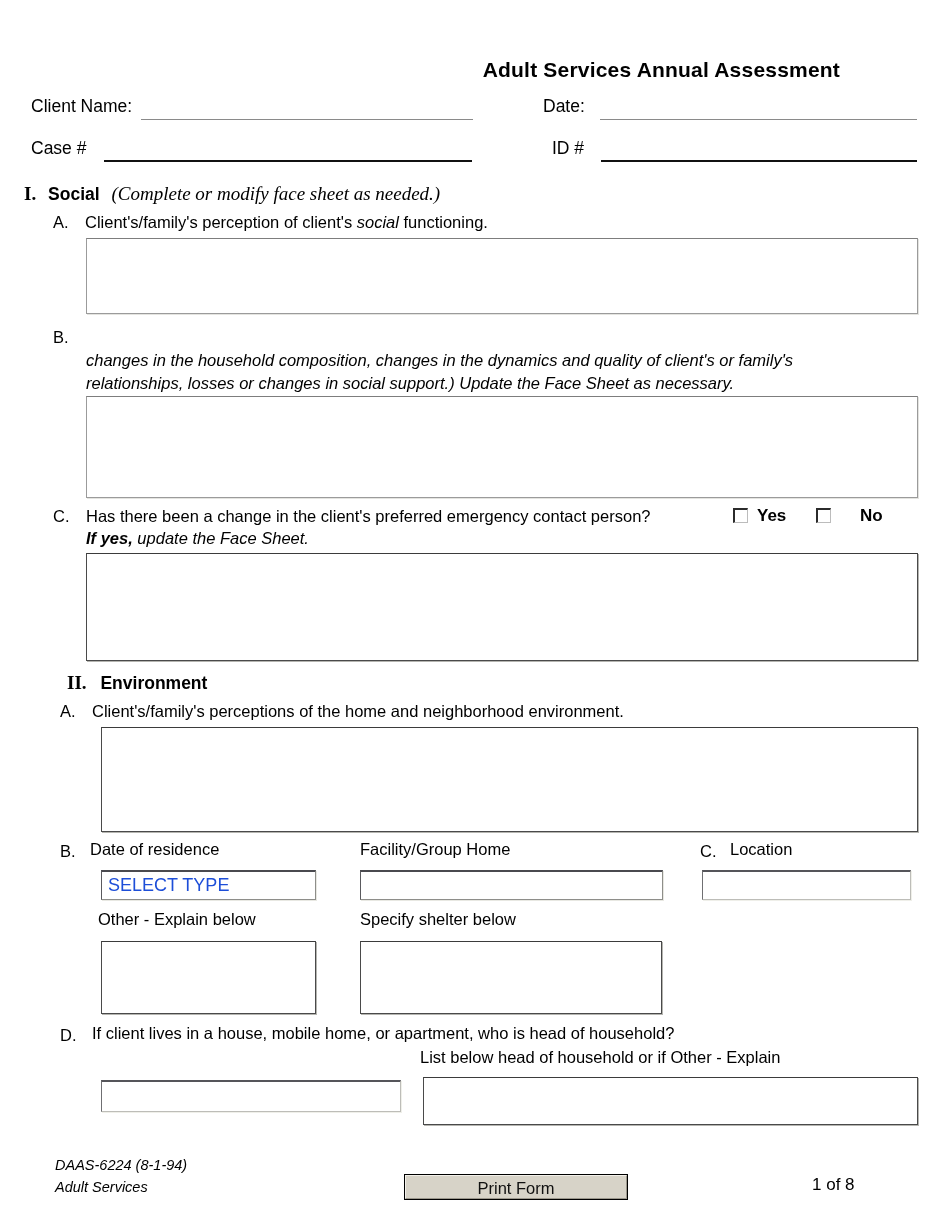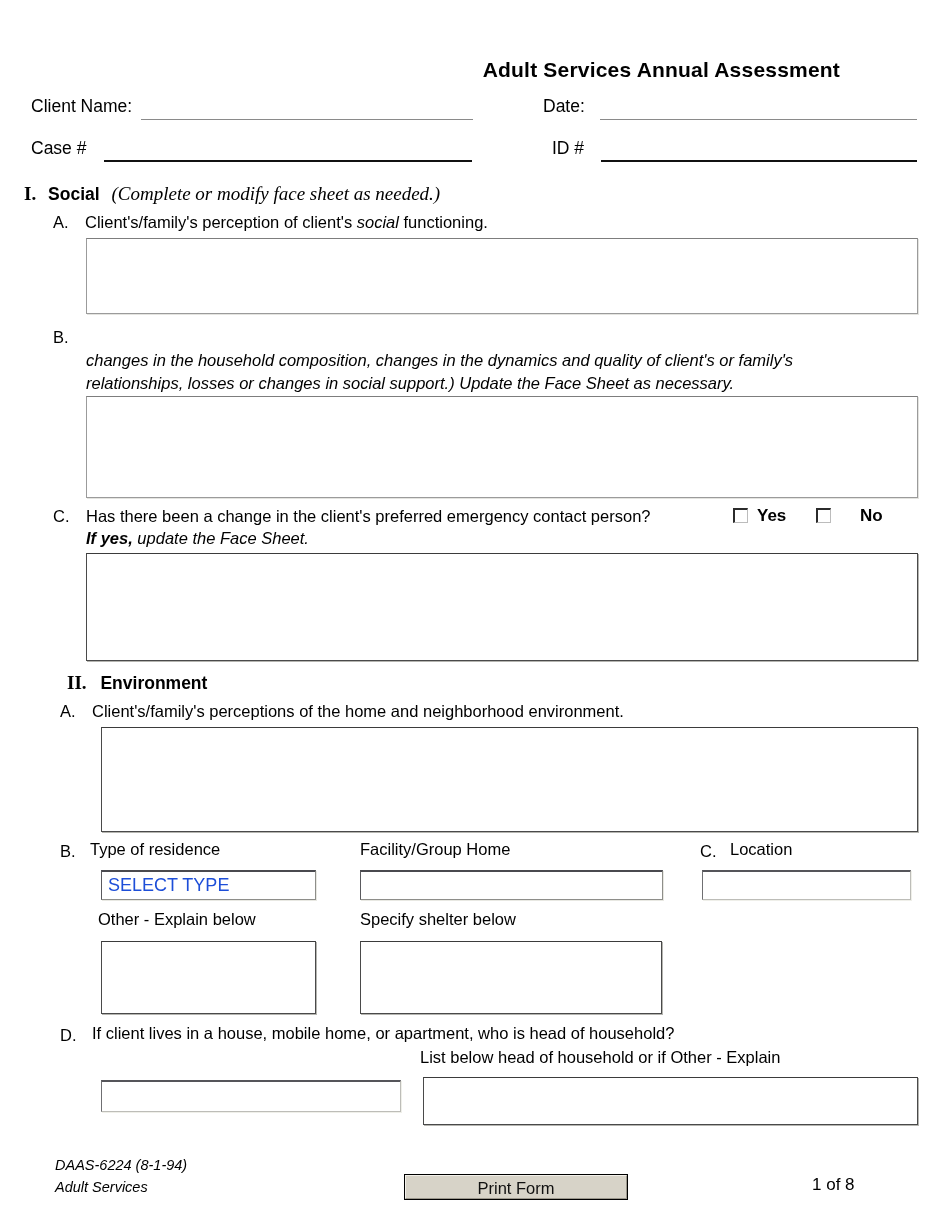--- a/index.html
+++ b/index.html
@@ -239,21 +239,21 @@
   <div class="sec-head" style="left:24px; top:672px;margin-left:43px;">
     <span class="sec-num">II.</span>
     <span class="sec-name" style="margin-left:9px;">Environment</span>
   </div>
 
   <div class="item-letter" style="left:60px; top:700px;">A.</div>
   <div class="item-text" style="left:92px; top:700px;">Client's/family's perceptions of the home and neighborhood environment.</div>
   <div class="box box-dark" style="left:101px; top:727px; width:817px; height:105px;"></div>
 
   <div class="item-letter" style="left:60px; top:840px;">B.</div>
-  <div class="plain-label" style="left:90px; top:840px;">Type of residence</div>
+  <div class="plain-label" style="left:90px; top:840px;">Date of residence</div>
 
   <div class="plain-label" style="left:360px; top:840px;">Facility/Group Home</div>
 
   <div class="item-letter" style="left:700px; top:840px;">C.</div>
   <div class="plain-label" style="left:730px; top:840px;">Location</div>
 
   <div class="box box-input-dark" style="left:101px; top:870px; width:215px; height:30px;"></div>
   <div class="select-value" style="left:108px; top:875px;">SELECT TYPE</div>
 
   <div class="box box-input-dark" style="left:360px; top:870px; width:303px; height:30px;"></div>

